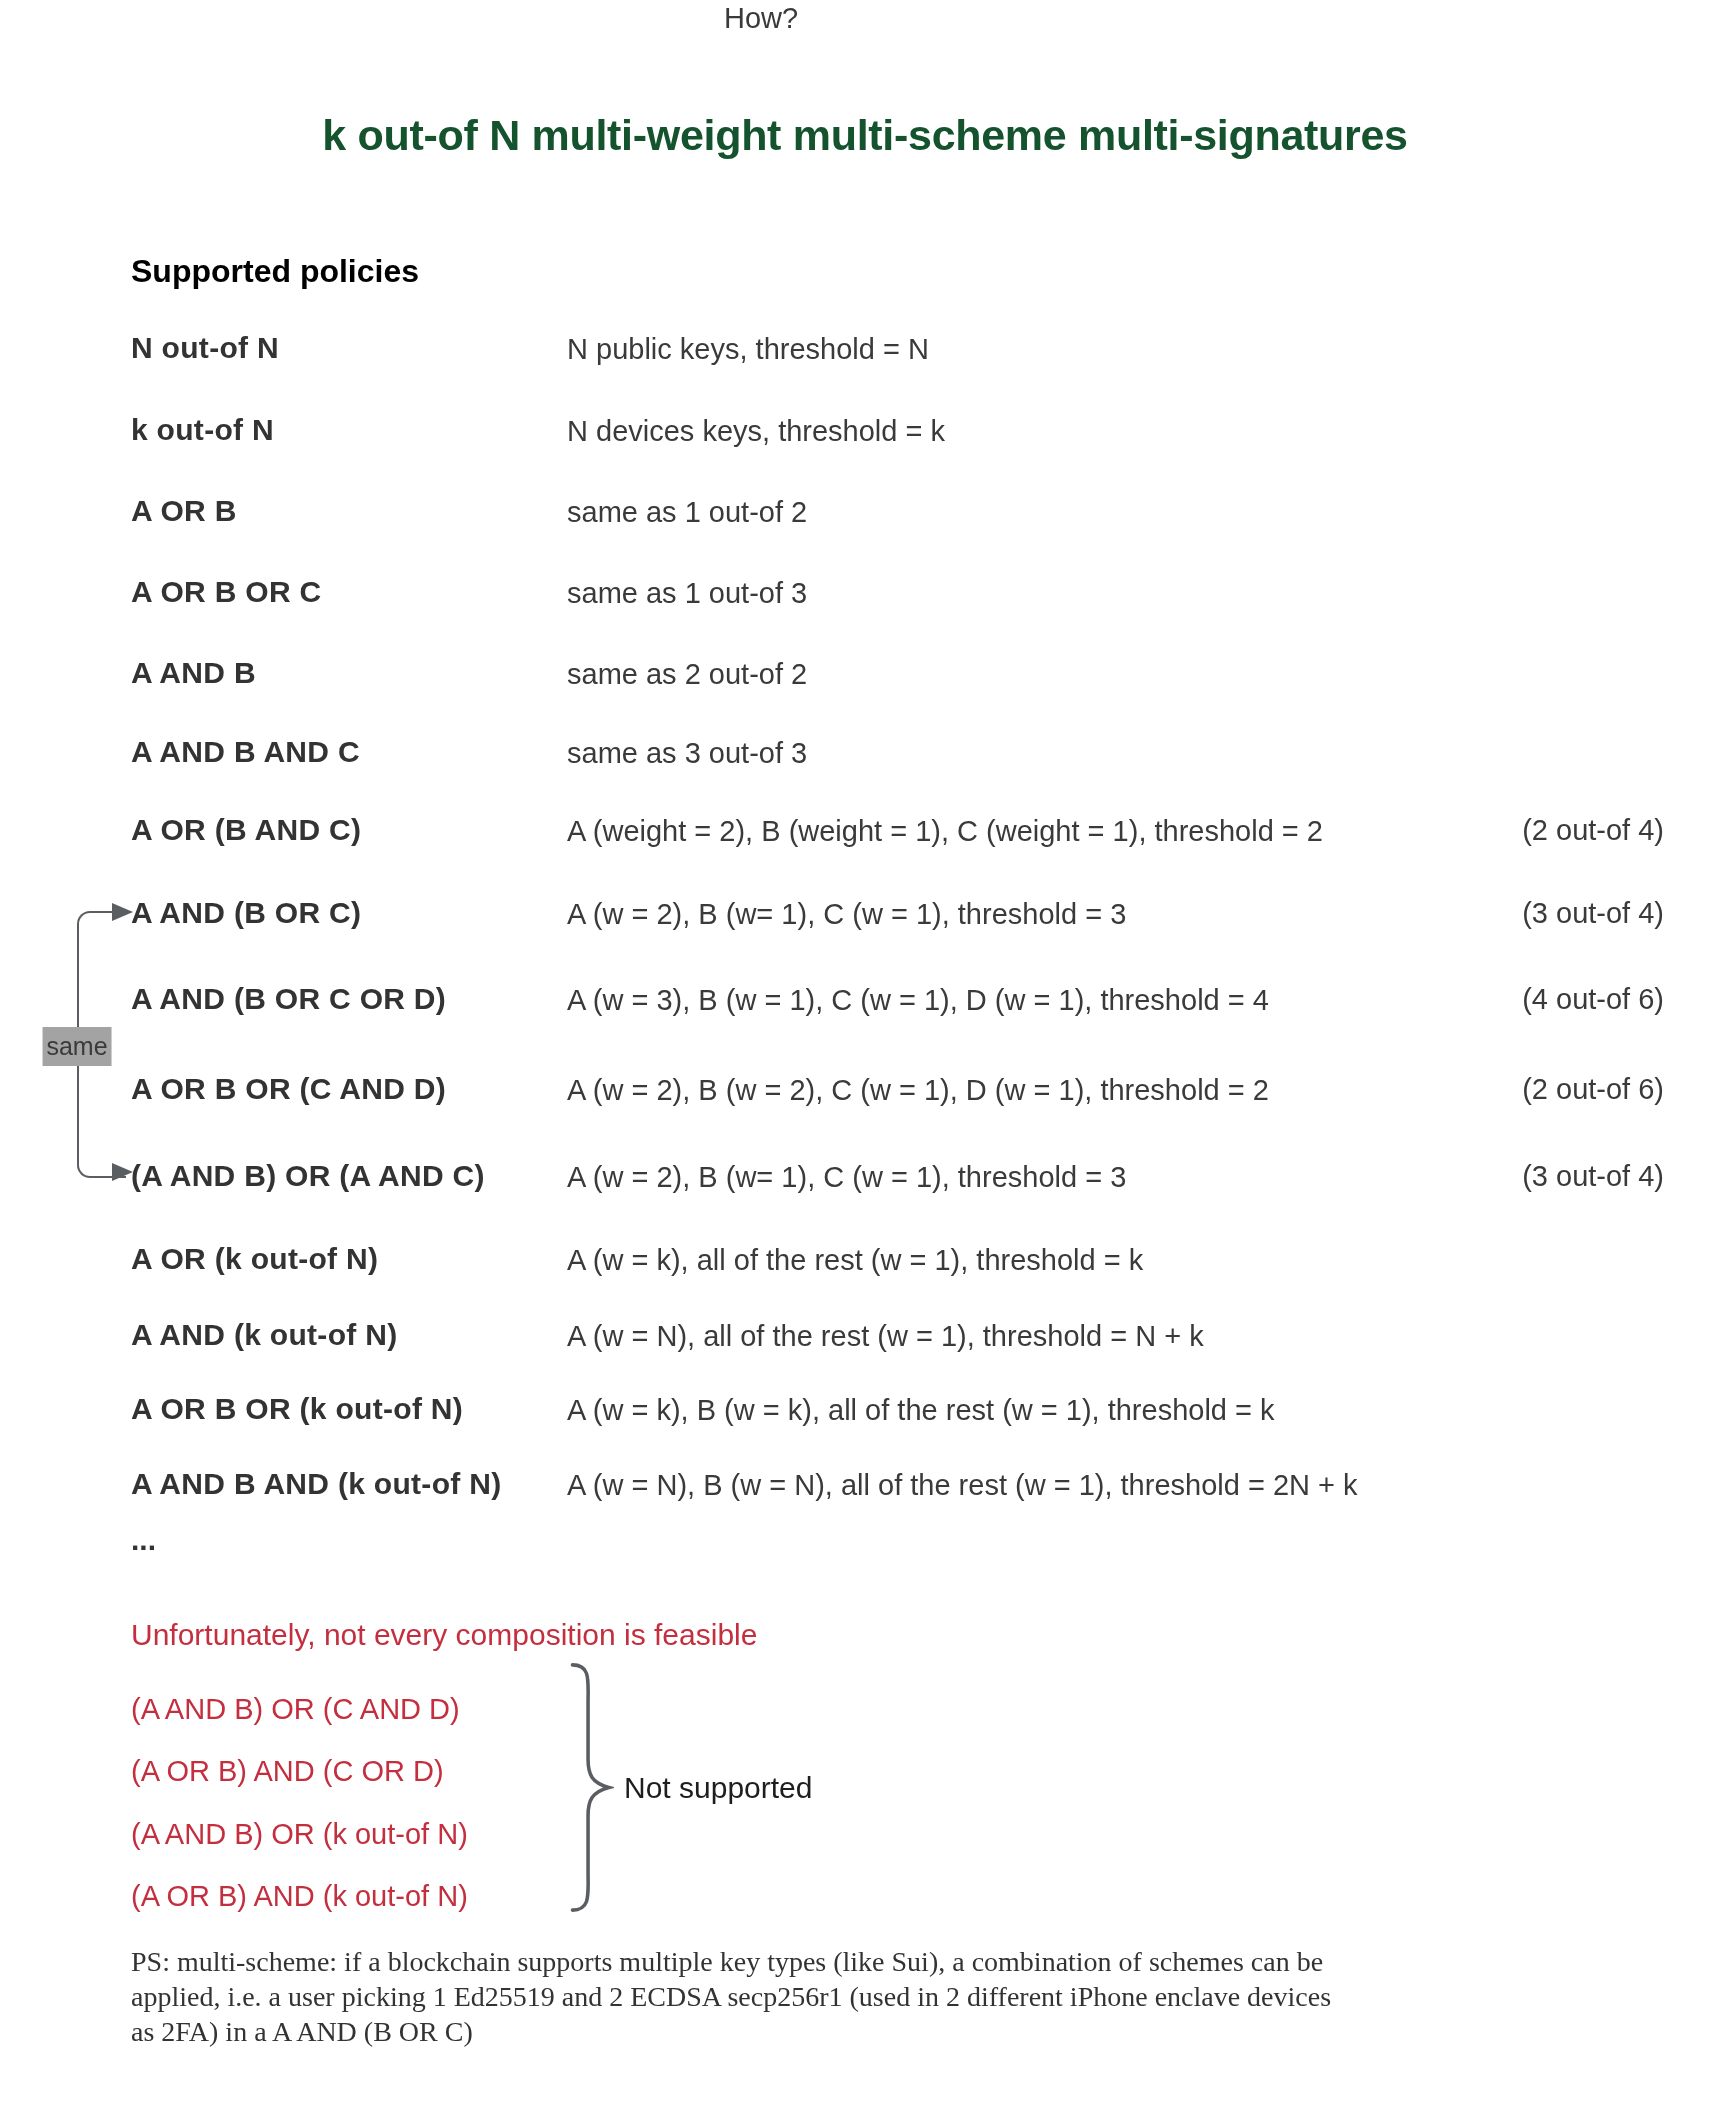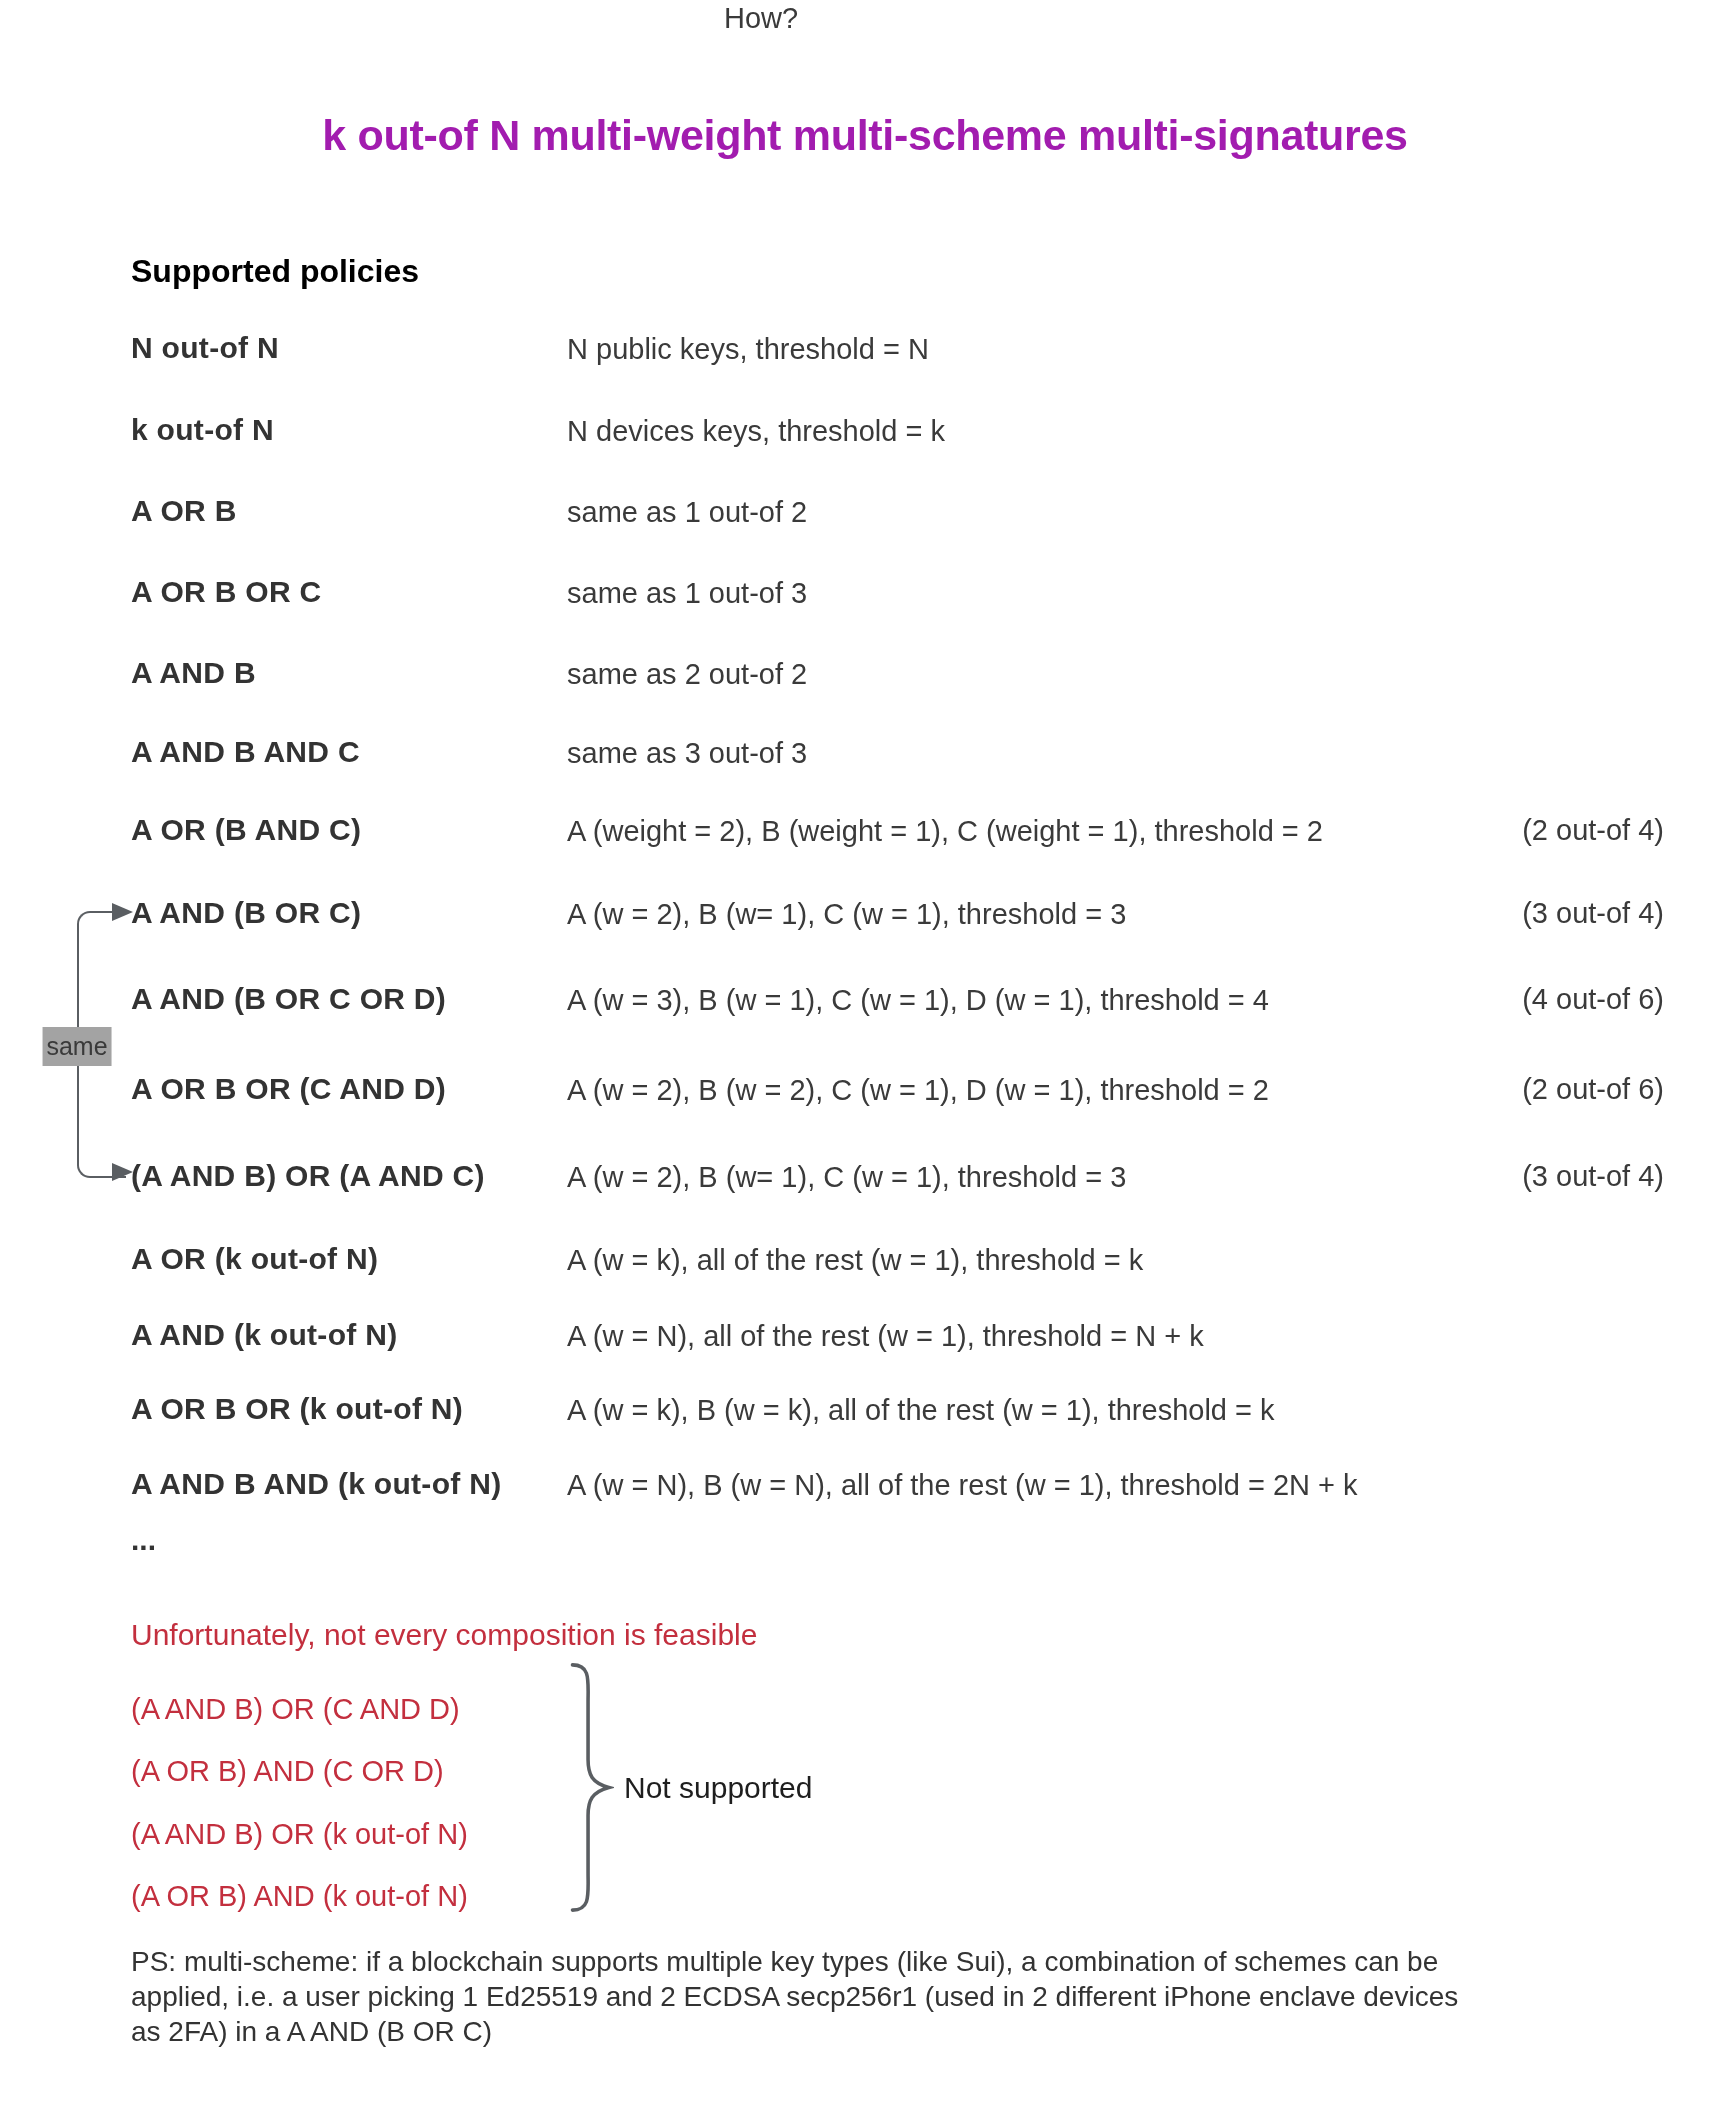--- a/index.html
+++ b/index.html
@@ -10,21 +10,21 @@
     background:#ffffff;
     font-family:"Liberation Sans", sans-serif;
     color:#333333;
     overflow:hidden;
   }
   .title{
     position:absolute;
     top:111px; left:0; width:100%;
     text-align:center;
     font-size:43px; font-weight:700;
-    color:#a21caf;
+    color:#14532d;
     letter-spacing:-0.3px;
   }
   .col-head{
     position:absolute;
     top:253px;
     font-size:32px; font-weight:700;
     color:#000000;
     white-space:nowrap;
   }
   .col-head.policies{left:131px;}
@@ -96,21 +96,21 @@
   .red-item.i3{top:1880px;}
   .brace{position:absolute; left:566px; top:1660px;}
   .callout{
     position:absolute; left:624px; top:1771px;
     font-size:30px; color:#1e1e1e; white-space:nowrap;
   }
 
   
   .ps{
     position:absolute; left:131px; top:1944px;
-    font-size:28px; line-height:35px; color:#333333;
+    font-size:28px; line-height:35px; color:#333333;font-family:Liberation Serif, serif;
   }
 </style>
 </head>
 <body>
 
 <div class="page">
 
   <div class="title">k out-of N multi-weight multi-scheme multi-signatures</div>
 
   <div class="col-head policies">Supported policies</div>

